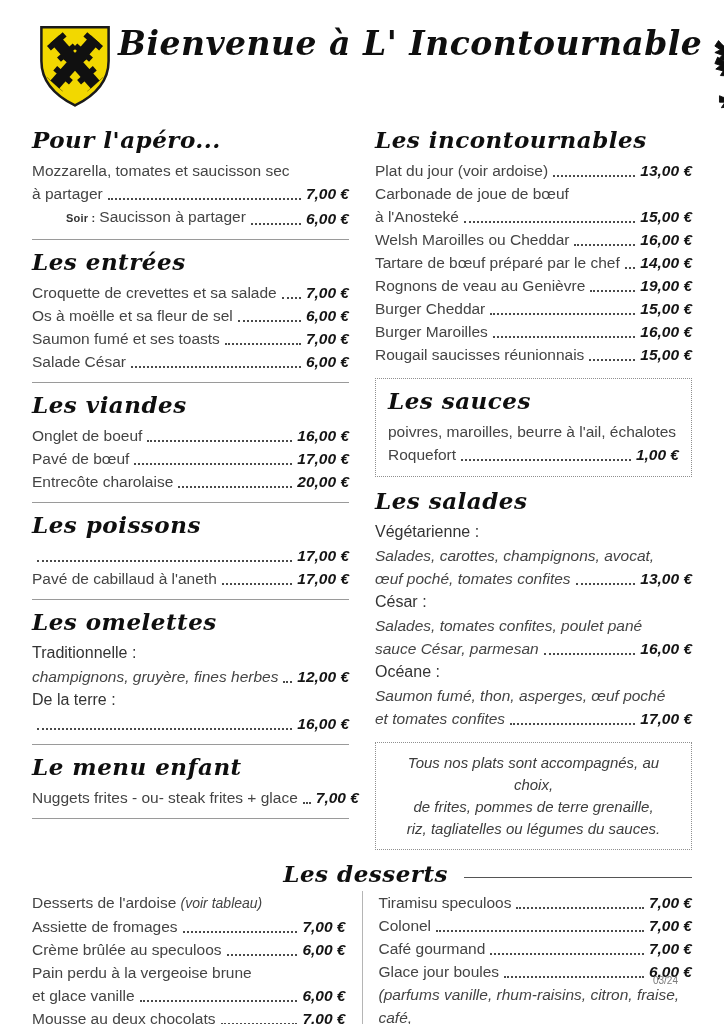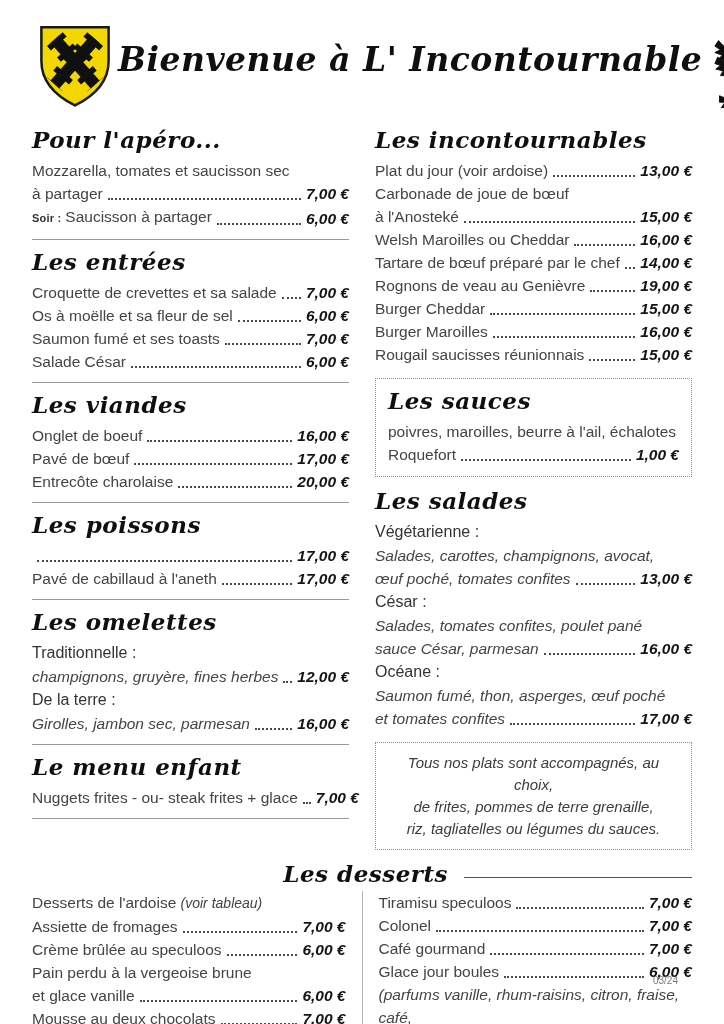--- a/index.html
+++ b/index.html
@@ -8,39 +8,39 @@
     background:#ffffff;color:#444;
     font-family:"Liberation Sans",sans-serif;
     -webkit-font-smoothing:antialiased;
   }
   .page{padding:24px 32px 0;}
   
   .header{display:flex;align-items:flex-start;justify-content:space-between;height:96px;}
   .crest{width:86px;height:84px;flex:0 0 auto;}
   .lion{width:92px;height:92px;flex:0 0 auto;}
   .title{
-    flex:1;text-align:left;margin-top:16px;
+    flex:1;text-align:left;
     font-family:"DejaVu Serif",serif;font-style:italic;font-weight:bold;
     font-size:33px;color:#0f0f0f;letter-spacing:.5px;white-space:nowrap;
   }
   
   .columns{display:flex;gap:26px;margin-top:4px;}
   .col{flex:1;min-width:0;}
   .gothic{
     font-family:"DejaVu Serif",serif;font-style:italic;font-weight:bold;
     font-size:23px;color:#0f0f0f;margin:2px 0 6px;letter-spacing:.5px;
   }
   .row{display:flex;align-items:flex-end;font-size:15.5px;line-height:23px;}
   .nm{white-space:nowrap;}
   .ld{flex:1;border-bottom:2px dotted #4a4a4a;margin:0 5px 5px 5px;min-width:8px;}
   .pr{font-weight:bold;color:#141414;white-space:nowrap;font-size:15.5px;font-style:italic;}
   .line{font-size:15.5px;line-height:23px;}
   .lbl{font-size:16px;color:#333;line-height:24px;}
   .it{font-style:italic;}
-  .prefix{font-weight:bold;font-size:11px;letter-spacing:.2px;color:#333;margin-right:4px;}
+  .prefix{font-weight:bold;font-size:11px;letter-spacing:.2px;color:#333;margin-right:4px;margin-left:34px;}
   .note-small{font-style:italic;font-size:14px;}
   hr.sep{border:none;border-top:1px solid #9a9a9a;margin:9px 0 8px;}
   
   .box{border:1px dotted #8f8f8f;padding:6px 12px 10px;margin:12px 0 10px;}
   .notebox{
     border:1px dotted #8f8f8f;padding:9px 12px;margin:12px 0 0;
     text-align:center;font-style:italic;font-size:15px;line-height:22px;color:#3c3c3c;
   }
   
   .desserts{margin-top:10px;}
@@ -167,21 +167,20 @@
       <section>
         <h2 class="gothic">Les omelettes</h2>
         <div class="lbl">Traditionnelle :</div>
         <div class="row">
           <span class="nm it">champignons, gruyère, fines herbes</span>
             <span class="ld"></span>
             <span class="pr">12,00 €</span>
         </div>
         <div class="lbl">De la terre :</div>
         <div class="row">
-          <span class="nm it">Girolles, jambon sec, parmesan</span>
             <span class="ld"></span>
             <span class="pr">16,00 €</span>
         </div>
       </section>
       <hr class="sep">
 
       <section>
         <h2 class="gothic">Le menu enfant</h2>
         <div class="row">
           <span class="nm">Nuggets frites - ou- steak frites + glace</span>

